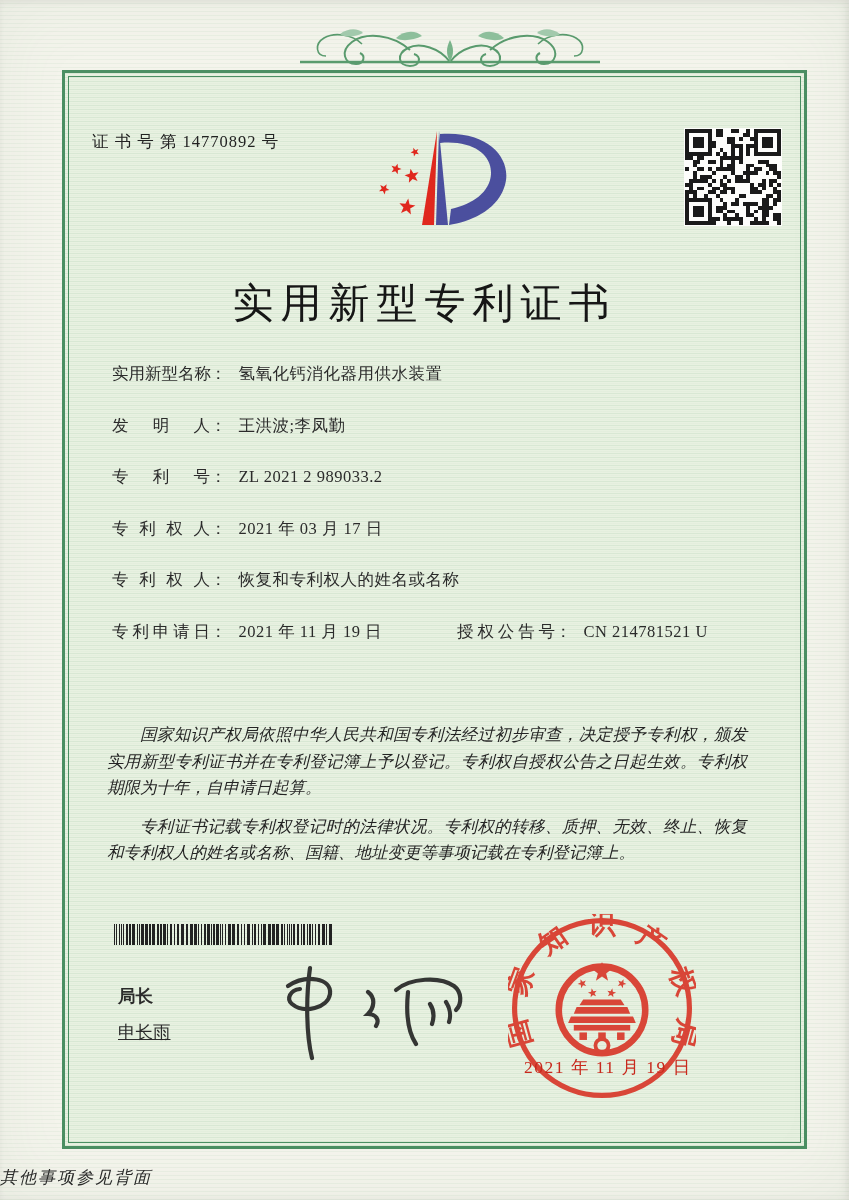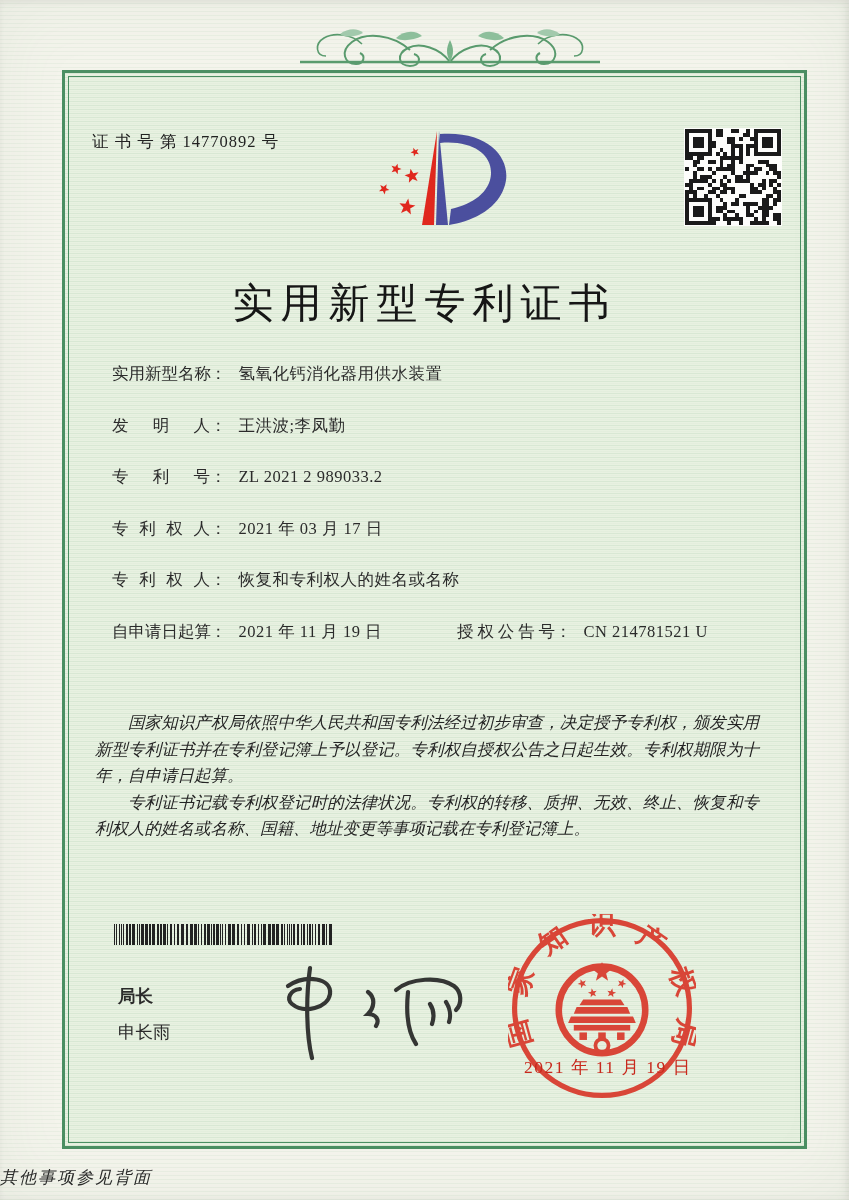--- a/index.html
+++ b/index.html
@@ -28,24 +28,24 @@
   .title{position:absolute;left:0;top:276px;width:100%;text-align:center;
          font-size:41px;letter-spacing:7px;font-weight:500;color:#161616;}
   .fields{position:absolute;left:112px;top:362px;width:640px;font-size:16.5px;line-height:23px;}
   .frow{position:relative;margin-bottom:28.5px;white-space:nowrap;}
   .flabel{display:inline-block;width:98px;text-align:justify;text-align-last:justify;vertical-align:top;}
   .fcolon{display:inline-block;margin-right:12px;}
   .fvalue{letter-spacing:0.5px;}
   .grant-group{position:absolute;left:345px;top:0;}
   .paras{position:absolute;left:95px;top:710px;width:664px;font-size:16.5px;
          line-height:26.5px;font-style:italic;color:#242424;text-align:justify;}
-  .paras p{margin:0;text-indent:2em;}
+  .paras p{margin:12px;text-indent:2em;}
   .barcode{position:absolute;left:114px;top:924px;width:222px;height:21px;}
   .signer-title{position:absolute;left:118px;top:984px;font-size:17.5px;font-family:"Liberation Sans","DejaVu Sans",sans-serif;font-weight:bold;}
-  .signer-name{position:absolute;left:118px;top:1020px;font-size:17.5px;font-family:"Liberation Sans","DejaVu Sans",sans-serif;}
+  .signer-name{position:absolute;left:118px;top:1020px;font-size:17.5px;font-family:"Liberation Sans","DejaVu Sans",sans-serif;text-decoration:underline;}
   .signature{position:absolute;left:248px;top:956px;width:220px;height:108px;}
   .seal{position:absolute;left:508px;top:914px;width:188px;height:188px;opacity:0.92;}
   .seal-date{position:absolute;left:524px;top:1055px;font-size:17.5px;color:#c8281c;
              letter-spacing:1.5px;white-space:nowrap;}
   .page-info{position:absolute;left:0;top:1110px;width:100%;text-align:center;font-size:15.5px;letter-spacing:2px;}
   .back-note{position:absolute;left:0;top:1158px;width:100%;
              font-size:17px;font-style:italic;color:#2a2a2a;letter-spacing:2px;margin-top:8px;}
 </style>
 </head>
 <body>
@@ -415,21 +415,21 @@
     <div class="frow">
       <span class="flabel">专利号</span><span class="fcolon">：</span><span class="fvalue">ZL 2021 2 989033.2</span>
     </div>
     <div class="frow">
       <span class="flabel">专利权人</span><span class="fcolon">：</span><span class="fvalue">2021 年 03 月 17 日</span>
     </div>
     <div class="frow">
       <span class="flabel">专利权人</span><span class="fcolon">：</span><span class="fvalue">恢复和专利权人的姓名或名称</span>
     </div>
     <div class="frow">
-      <span class="flabel">自申请日起算</span><span class="fcolon">：</span><span class="fvalue">2021 年 11 月 19 日</span>
+      <span class="flabel">专利申请日</span><span class="fcolon">：</span><span class="fvalue">2021 年 11 月 19 日</span>
       <span class="grant-group">
         <span class="flabel">授权公告号</span><span class="fcolon">：</span><span class="fvalue">CN 214781521 U</span>
       </span>
     </div>
   </div>
 
   <div class="paras">
     <p>国家知识产权局依照中华人民共和国专利法经过初步审查，决定授予专利权，颁发实用新型专利证书并在专利登记簿上予以登记。专利权自授权公告之日起生效。专利权期限为十年，自申请日起算。</p>
     <p>专利证书记载专利权登记时的法律状况。专利权的转移、质押、无效、终止、恢复和专利权人的姓名或名称、国籍、地址变更等事项记载在专利登记簿上。</p>
   </div>

